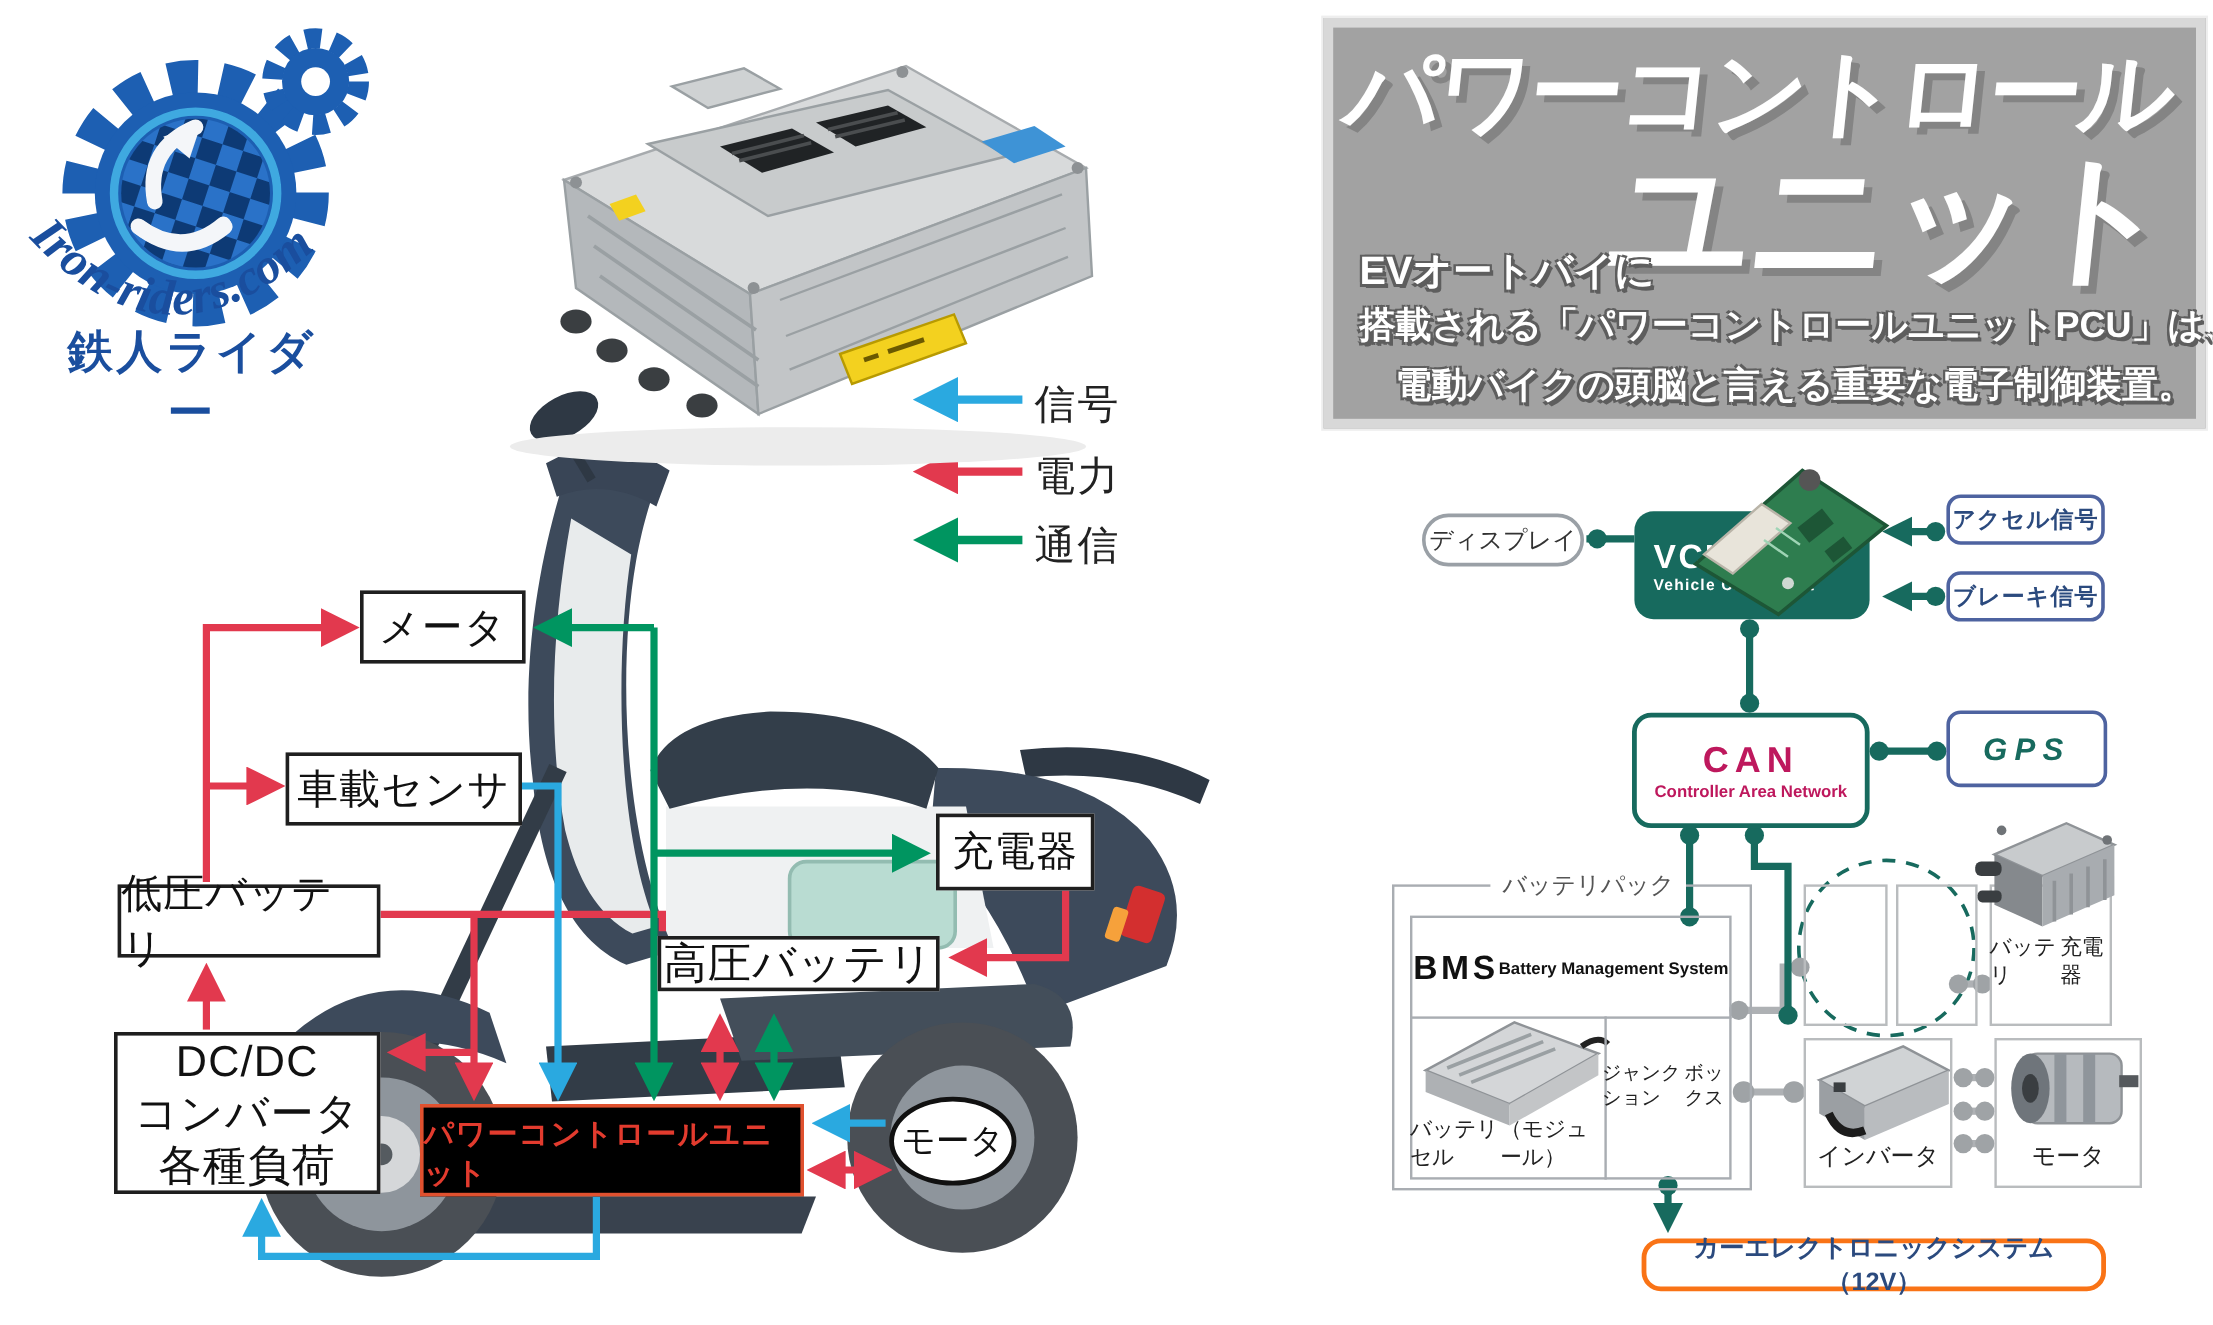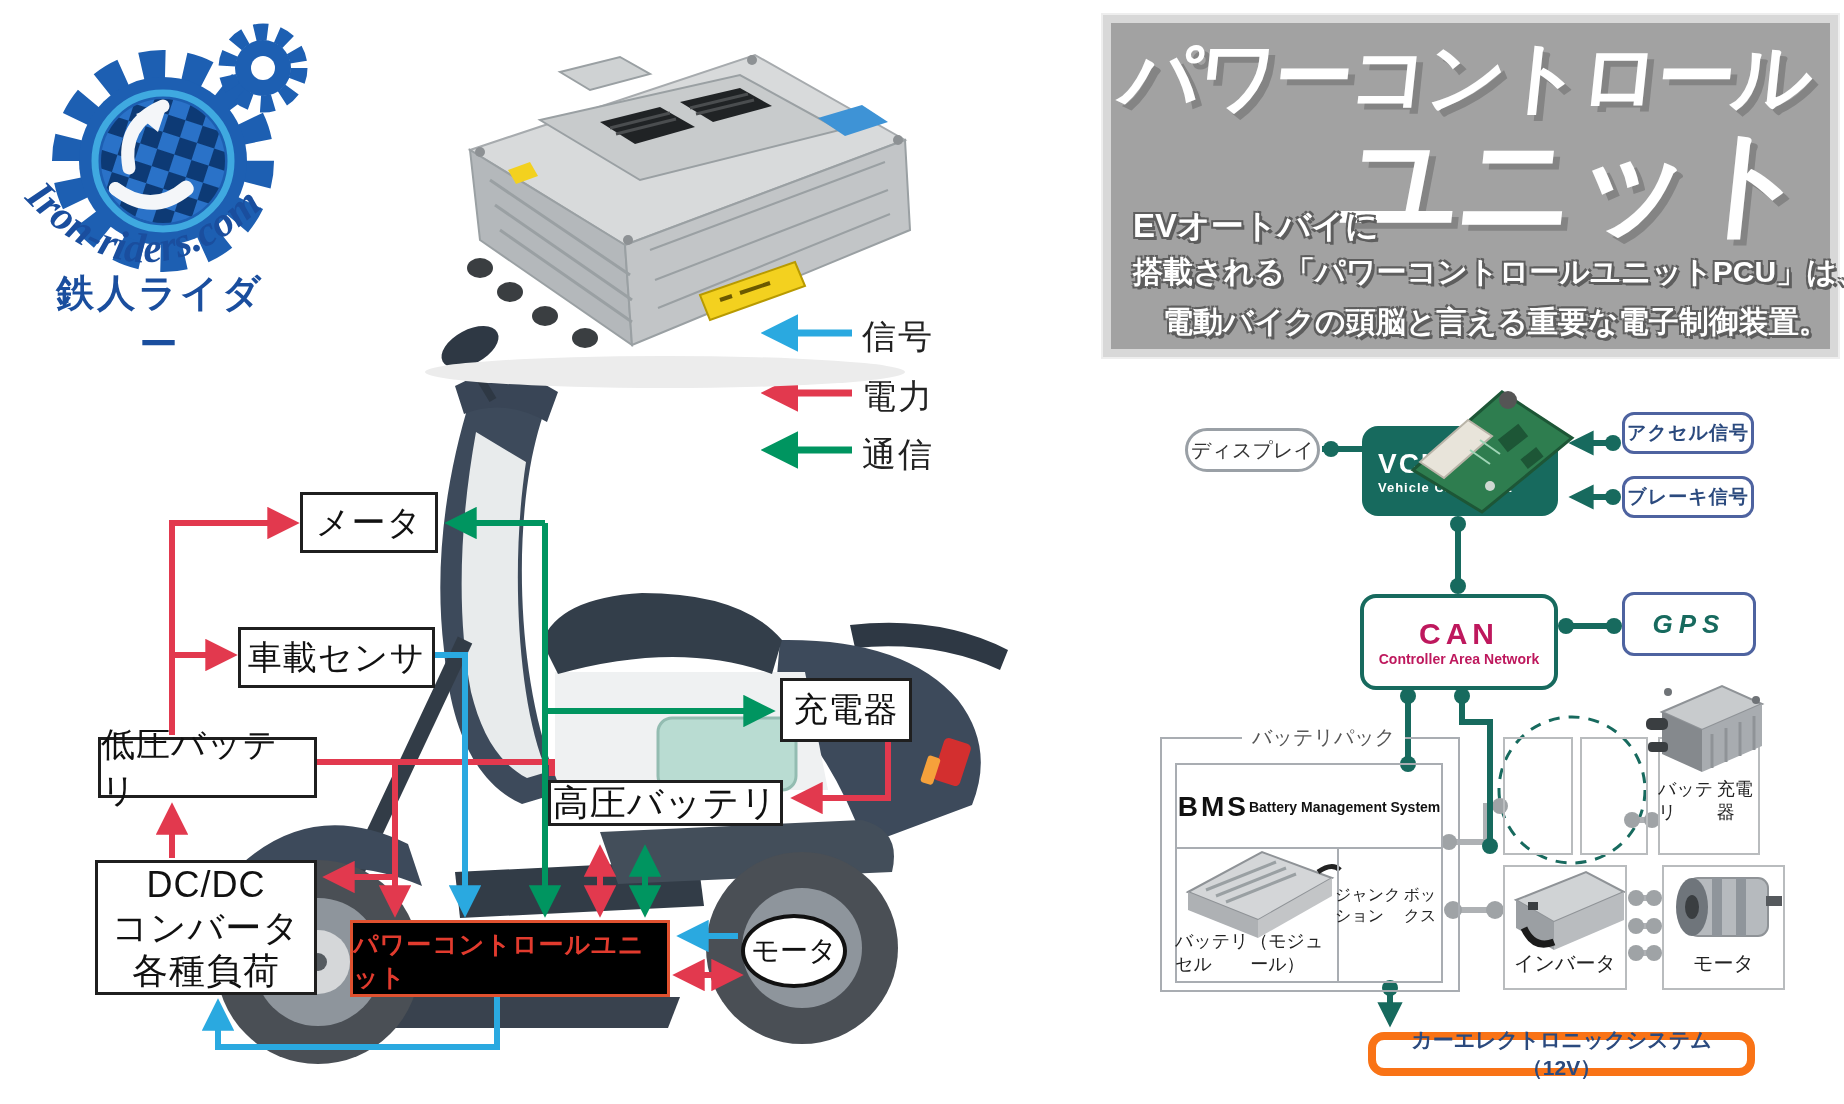--- a/index.html
+++ b/index.html
@@ -352,21 +352,21 @@
     <span>バッテリ</span>
     <span>充電器</span>
   </div>
   <div class="abs flexc" style="left:1503px;top:950px;width:124px;font-size:20px;color:#222;">
     <span>インバータ</span>
   </div>
   <div class="abs flexc" style="left:1662px;top:950px;width:123px;font-size:20px;color:#222;">
     <span>モータ</span>
   </div>
 
-  <div class="abs flexc" style="left:1368px;top:1032px;width:387px;height:44px;border:8px solid #f97316;border-radius:16px;background:#fff;font-size:21px;font-weight:bold;color:#2b4a7e;">
+  <div class="abs flexc" style="left:1368px;top:1032px;width:387px;height:44px;border:4px solid #f97316;border-radius:16px;background:#fff;font-size:21px;font-weight:bold;color:#2b4a7e;">
     <span>カーエレクトロニックシステム（12V）</span>
   </div>
 
   <svg class="abs" style="left:0;top:0;pointer-events:none;" width="1844" height="1104" viewBox="0 0 1844 1104">
     <g>
       <polygon points="1413,470 1502,392 1572,438 1482,512" fill="#2e7d4f" stroke="#1d5636" stroke-width="3"></polygon>
       <polygon points="1420,462 1468,420 1492,436 1444,478" fill="#e8e4da" stroke="#b9b4a8" stroke-width="2"></polygon>
       <rect x="1500" y="430" width="26" height="16" fill="#1d5636" transform="rotate(-38 1513 438)"></rect>
       <rect x="1522" y="452" width="20" height="12" fill="#1d5636" transform="rotate(-38 1532 458)"></rect>
       <circle cx="1508" cy="400" r="9" fill="#555"></circle>

